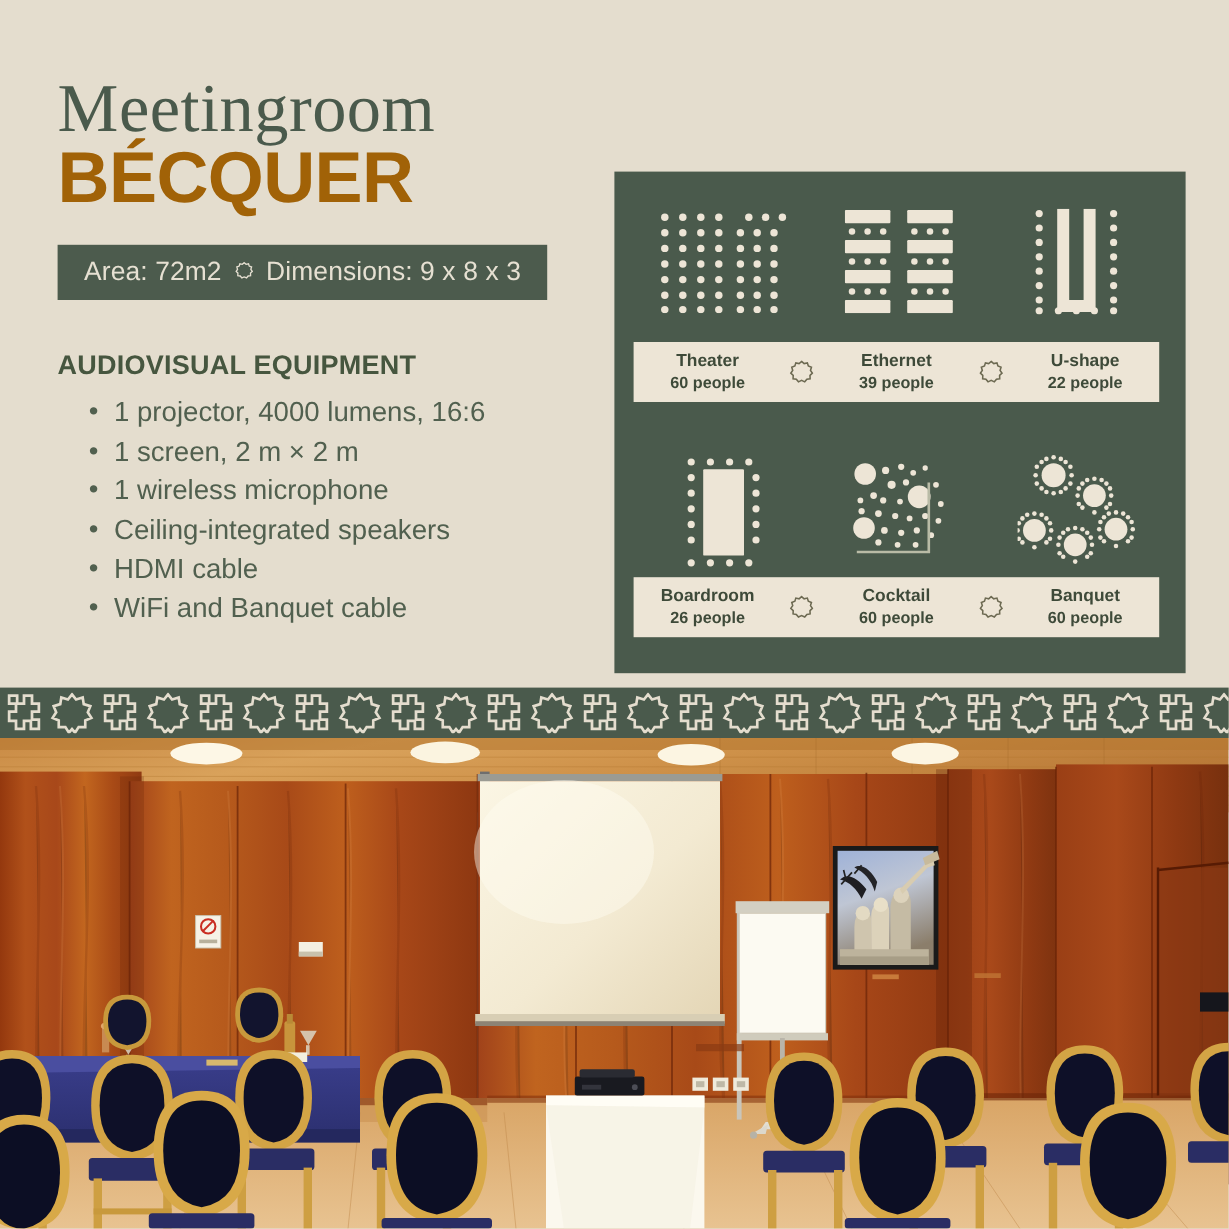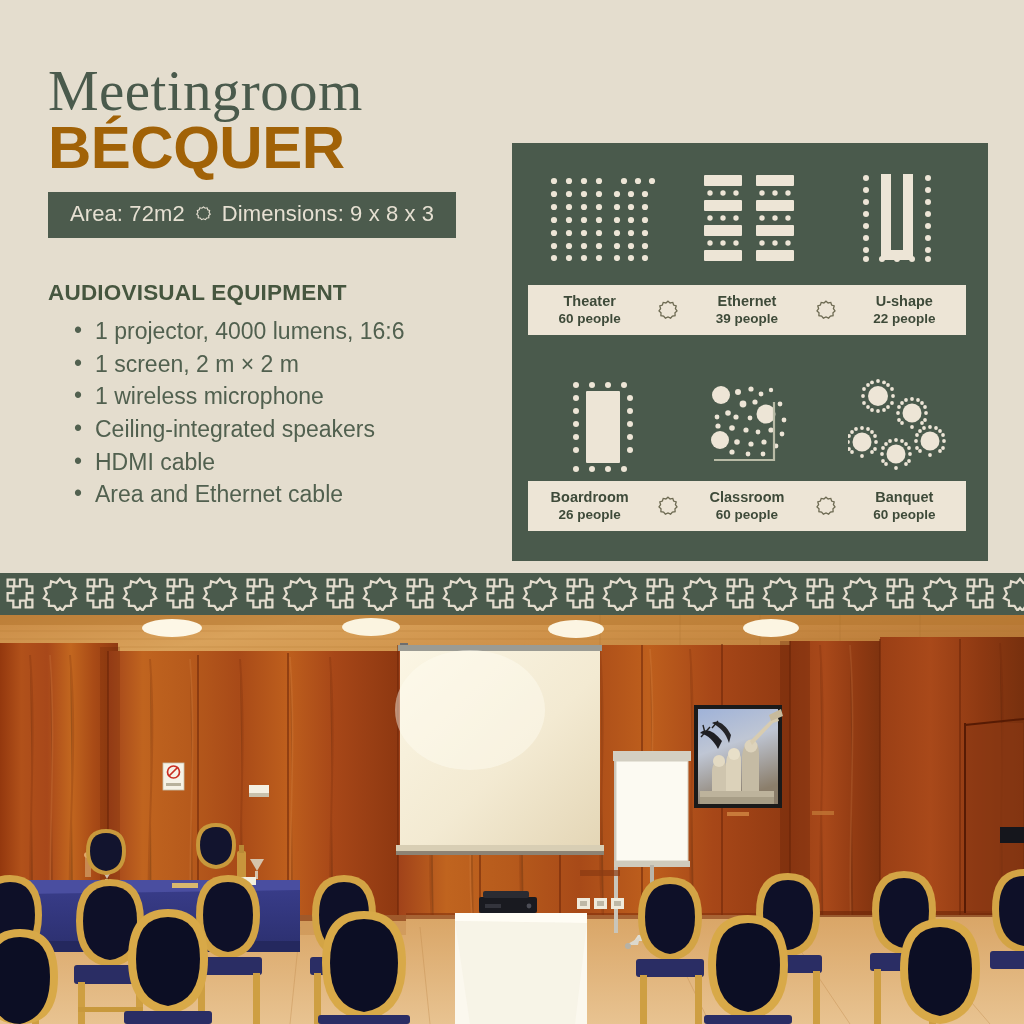--- a/index.html
+++ b/index.html
@@ -32,21 +32,21 @@
   #title-bold {
     font-size:60px;
     line-height:1.0;
     font-weight:bold;
     color:#a16207;
     letter-spacing:-0.5px;
     margin-top:-2px;
   }
 
   #spec-bar {
-    margin-top:14px;
+    margin-top:26px;
     background:#4C5B4D;
     color:#E6E0D2;
     display:inline-flex;
     align-items:center;
     gap:11px;
     padding:9px 22px 11px 22px;
     font-size:22px;
     letter-spacing:0.1px;
     white-space:nowrap;
   }
@@ -138,21 +138,21 @@
       <span>Dimensions: 9 x 8 x 3</span>
     </div>
 
     <div id="av-heading">AUDIOVISUAL EQUIPMENT</div>
     <ul id="av-list">
       <li>1 projector, 4000 lumens, 16:6</li>
       <li>1 screen, 2 m × 2 m</li>
       <li>1 wireless microphone</li>
       <li>Ceiling-integrated speakers</li>
       <li>HDMI cable</li>
-      <li>Area and Ethernet cable</li>
+      <li>WiFi and Banquet cable</li>
     </ul>
   </div>
 
   <div id="cap-panel">
 
     <div class="cap-block row1">
       <div class="icon-row">
 
         <div class="icon-cell">
           <svg width="110" height="86" viewBox="0 0 110 86">
@@ -462,21 +462,21 @@
         <div class="label-cell">
           <div class="name">Boardroom</div>
           <div class="people">26 people</div>
         </div>
         <div class="label-sep">
           <svg width="20" height="20" viewBox="0 0 20 20">
             <path d="M10 1.2 L12.1 3.0 L14.8 2.4 L15.6 5.0 L18.2 6.0 L17.4 8.7 L19.0 11.0 L17.0 12.8 L17.1 15.6 L14.4 16.0 L12.6 18.2 L10 17.0 L7.4 18.2 L5.6 16.0 L2.9 15.6 L3.0 12.8 L1.0 11.0 L2.6 8.7 L1.8 6.0 L4.4 5.0 L5.2 2.4 L7.9 3.0 Z" fill="none" stroke="#6D6A52" stroke-width="1.3"></path>
           </svg>
         </div>
         <div class="label-cell">
-          <div class="name">Classroom</div>
+          <div class="name">Cocktail</div>
           <div class="people">60 people</div>
         </div>
         <div class="label-sep">
           <svg width="20" height="20" viewBox="0 0 20 20">
             <path d="M10 1.2 L12.1 3.0 L14.8 2.4 L15.6 5.0 L18.2 6.0 L17.4 8.7 L19.0 11.0 L17.0 12.8 L17.1 15.6 L14.4 16.0 L12.6 18.2 L10 17.0 L7.4 18.2 L5.6 16.0 L2.9 15.6 L3.0 12.8 L1.0 11.0 L2.6 8.7 L1.8 6.0 L4.4 5.0 L5.2 2.4 L7.9 3.0 Z" fill="none" stroke="#6D6A52" stroke-width="1.3"></path>
           </svg>
         </div>
         <div class="label-cell">
           <div class="name">Banquet</div>
           <div class="people">60 people</div>

